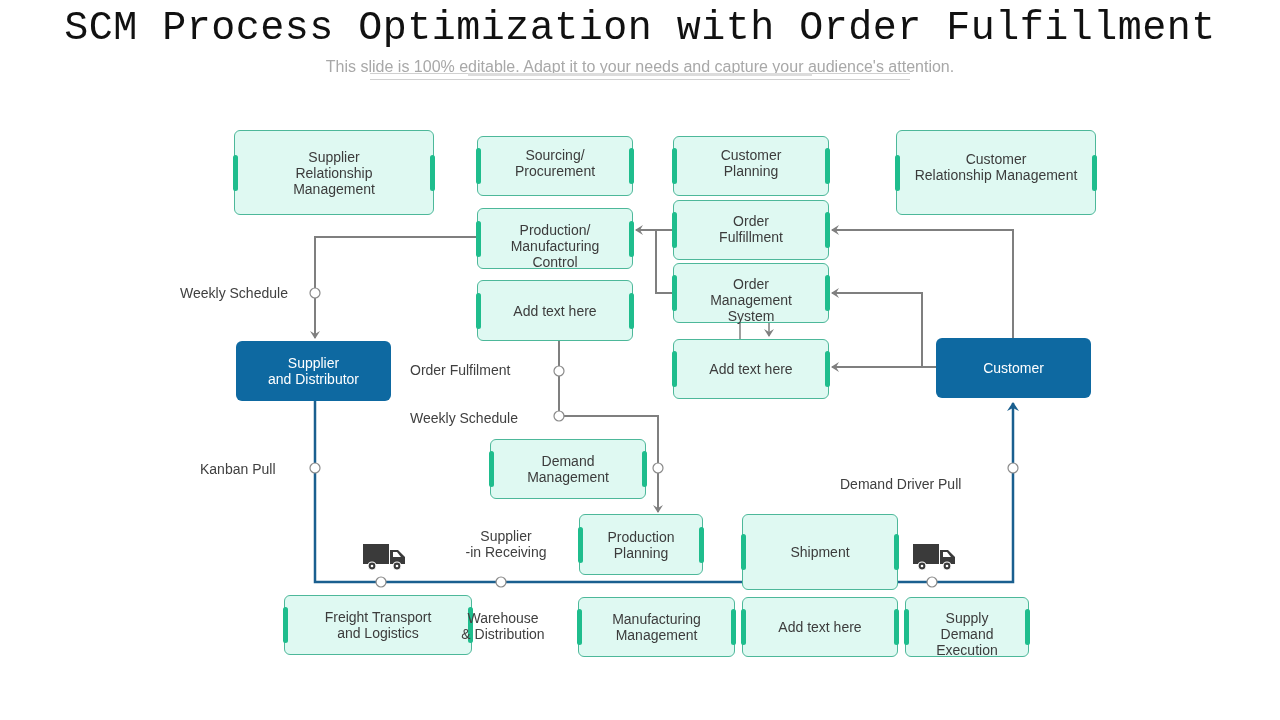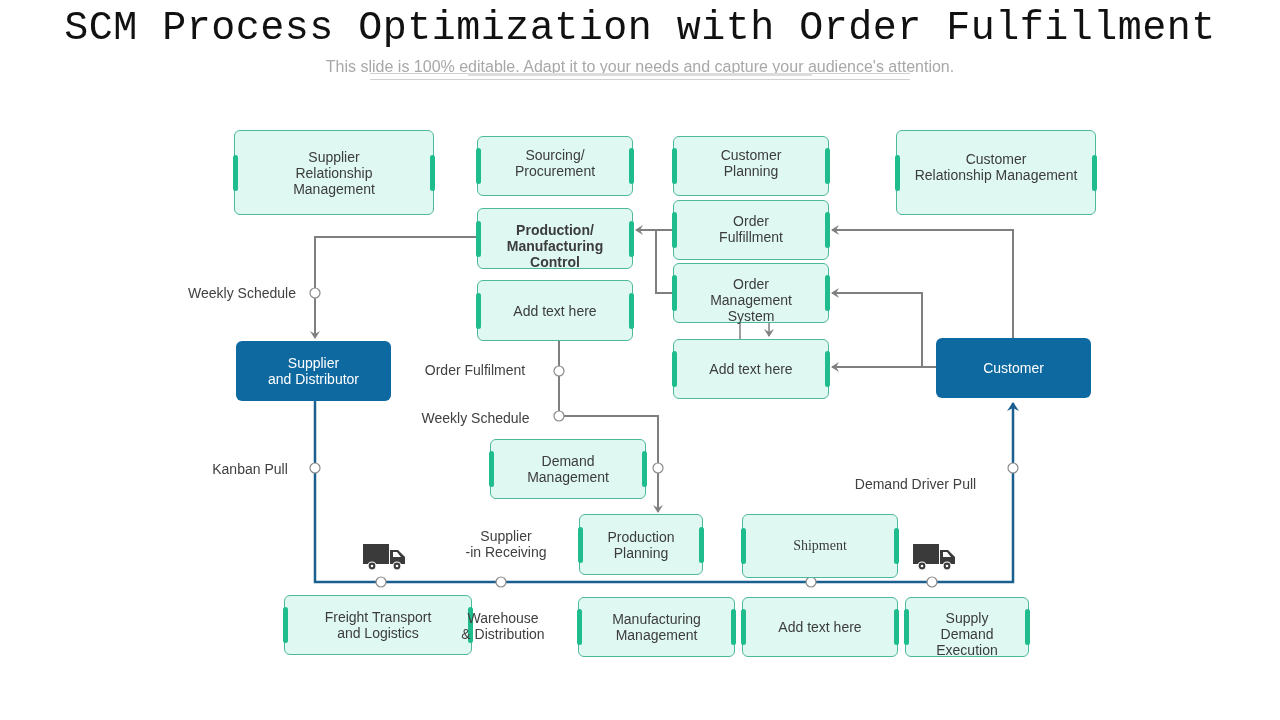--- a/index.html
+++ b/index.html
@@ -13,21 +13,21 @@
   .rule.thick { height:3px; background:#dcdcdc; }
   svg.wires { position:absolute; left:0; top:0; }
   .box { position:absolute; box-sizing:border-box; background:#dff9f2; border:1px solid #4db89a;
          border-radius:6px; display:flex; align-items:center; justify-content:center; text-align:center;
          font-size:14px; line-height:16px; color:#3c3c3c; white-space:pre-line; }
   .box .tab { position:absolute; top:50%; width:5px; height:36px; margin-top:-18px; background:#1fbd8d; border-radius:3px; }
   .box .tab.l { left:-2px; }
   .box .tab.r { right:-2px; }
   .box.dark { background:#0e69a1; border:none; color:#ffffff; font-size:14px; }
   .lbl { position:absolute; font-size:14px; color:#404040; white-space:pre-line; text-align:center; line-height:16px; }
-  .lbl.right { text-align:center; }
+  .lbl.right { text-align:left; }
   .truck { position:absolute; }
 </style>
 </head>
 <body>
 
 <div class="title">SCM Process Optimization with Order Fulfillment</div>
 <div class="subtitle">This slide is 100% editable. Adapt it to your needs and capture your audience's attention.</div>
 <div class="rule" style="left:370px;top:73px;width:540px;"></div>
 <div class="rule thick" style="left:468px;top:73px;width:344px;"></div>
 <div class="rule" style="left:370px;top:79px;width:540px;"></div>
@@ -95,21 +95,21 @@
 </div>
 <div class="box" style="left:896px;top:130px;width:200px;height:85px;">
   <span class="tab l"></span>
   <span style="margin-top:-12px;">Customer
 Relationship Management</span>
   <span class="tab r"></span>
 </div>
 
 <div class="box" style="left:477px;top:208px;width:156px;height:61px;">
   <span class="tab l"></span>
-  <span style="margin-top:14px;font-weight:bold;">Production/
+  <span style="margin-top:14px;">Production/
 Manufacturing
 Control</span>
   <span class="tab r"></span>
 </div>
 <div class="box" style="left:673px;top:200px;width:156px;height:60px;">
   <span class="tab l"></span>
   <span style="margin-top:-2px;">Order
 Fulfillment</span>
   <span class="tab r"></span>
 </div>
@@ -144,21 +144,21 @@
   <span>Demand
 Management</span>
   <span class="tab r"></span>
 </div>
 <div class="box" style="left:579px;top:514px;width:124px;height:61px;">
   <span class="tab l"></span>
   <span>Production
 Planning</span>
   <span class="tab r"></span>
 </div>
-<div class="box" style="left:742px;top:514px;width:156px;height:64px;font-family:Liberation Serif, serif;">
+<div class="box" style="left:742px;top:514px;width:156px;height:76px;">
   <span class="tab l"></span>
   <span>Shipment</span>
   <span class="tab r"></span>
 </div>
 
 <div class="box" style="left:284px;top:595px;width:188px;height:60px;">
   <span class="tab l"></span>
   <span>Freight Transport
 and Logistics</span>
   <span class="tab r"></span>

